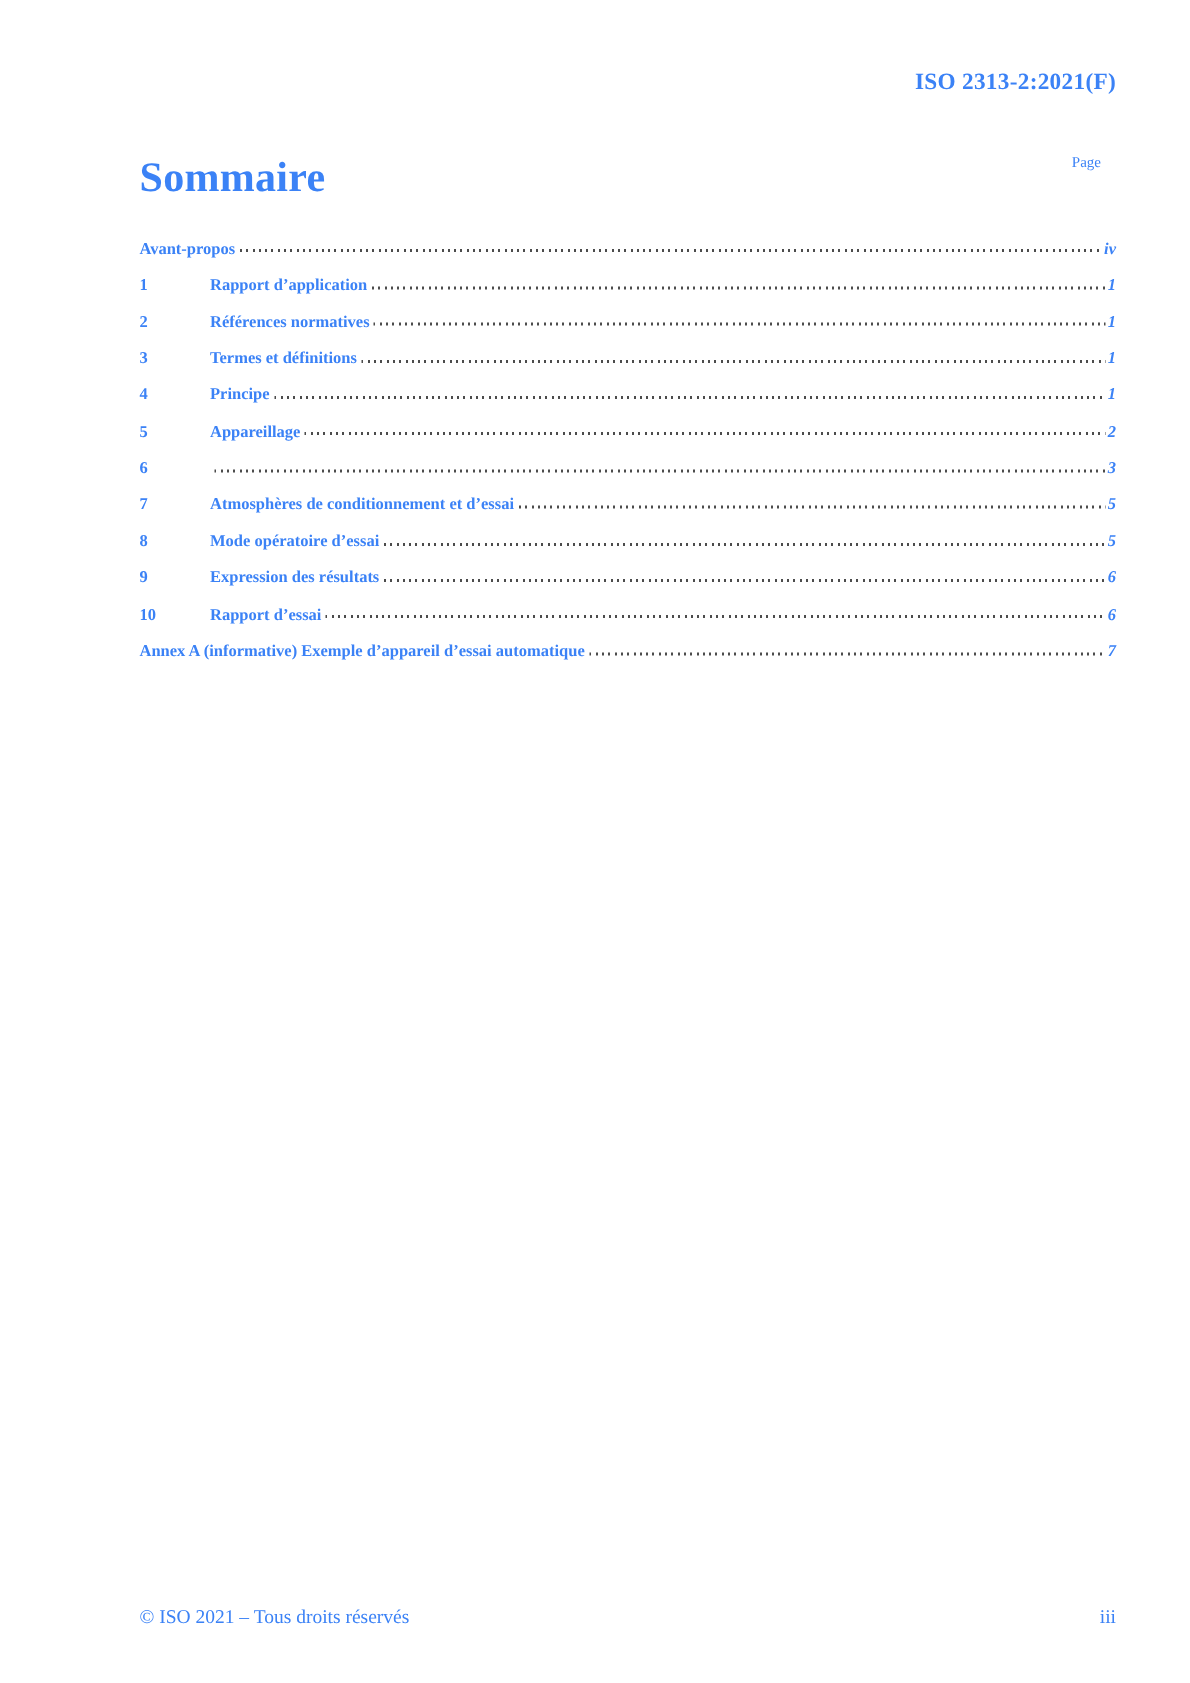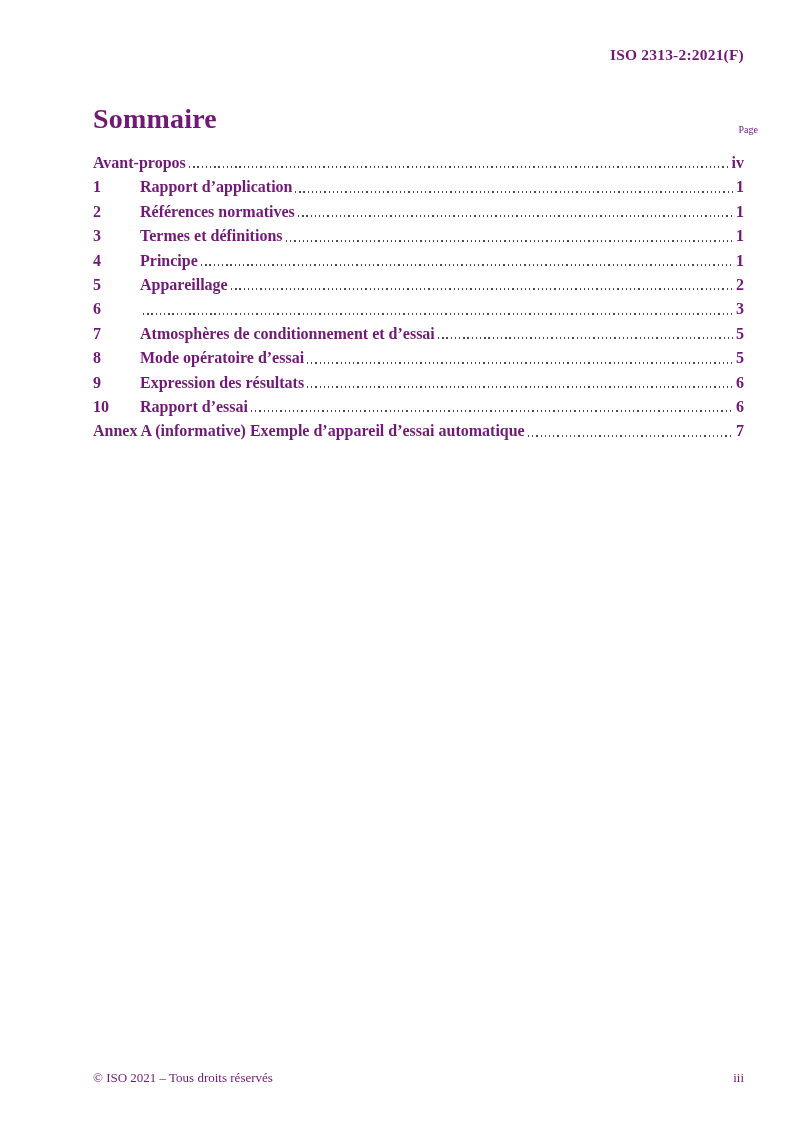--- a/index.html
+++ b/index.html
@@ -6,62 +6,62 @@
     margin: 0;
     padding: 0;
     background: #ffffff;
   }
   .page {
     position: relative;
     width: 793px;
     height: 1122px;
     background: #ffffff;
     font-family: "Liberation Serif", "DejaVu Serif", serif;
-    color: #701a75;
+    color: #3b82f6;
     overflow: hidden;
   }
   .doc-header {
     position: absolute;
     top: 46px;
     left: 93px;
     right: 49px;
     text-align: right;
     font-size: 15.5px;
     font-weight: bold;
     letter-spacing: 0.2px;
   }
   .toc-head {
     position: absolute;
     top: 103px;
     left: 93px;
-    right: 35px;
+    right: 59px;
     display: flex;
     justify-content: space-between;
-    align-items: flex-end;
+    align-items: flex-start;
   }
   .toc-main-title {
     font-size: 28px;
     font-weight: bold;
     letter-spacing: 0.2px;
   }
   .toc-page-label {
     font-size: 10px;
     font-weight: normal;
   }
   .toc-list {
     position: absolute;
     top: 148px;
     left: 93px;
     right: 49px;
   }
   .toc-row {
     display: flex;
     align-items: flex-end;
     height: 24.4px;
-    font-size: 16px;
+    font-size: 11px;
     font-weight: bold;
     line-height: 1.15;
   }
   .toc-num {
     flex: 0 0 47px;
   }
   .toc-title {
     flex: 0 0 auto;
     white-space: nowrap;
   }
@@ -75,20 +75,21 @@
     background-image: repeating-linear-gradient(
       to right,
       #4c4c4c 0, #4c4c4c 1.3px,
       transparent 1.3px, transparent 4.2px
     );
     background-position: left bottom;
     background-repeat: repeat-x;
   }
   .toc-page {
     flex: 0 0 auto;
+    font-style: italic;
   }
   .doc-footer {
     position: absolute;
     top: 1070px;
     left: 93px;
     right: 49px;
     display: flex;
     justify-content: space-between;
     align-items: baseline;
     font-size: 13px;

